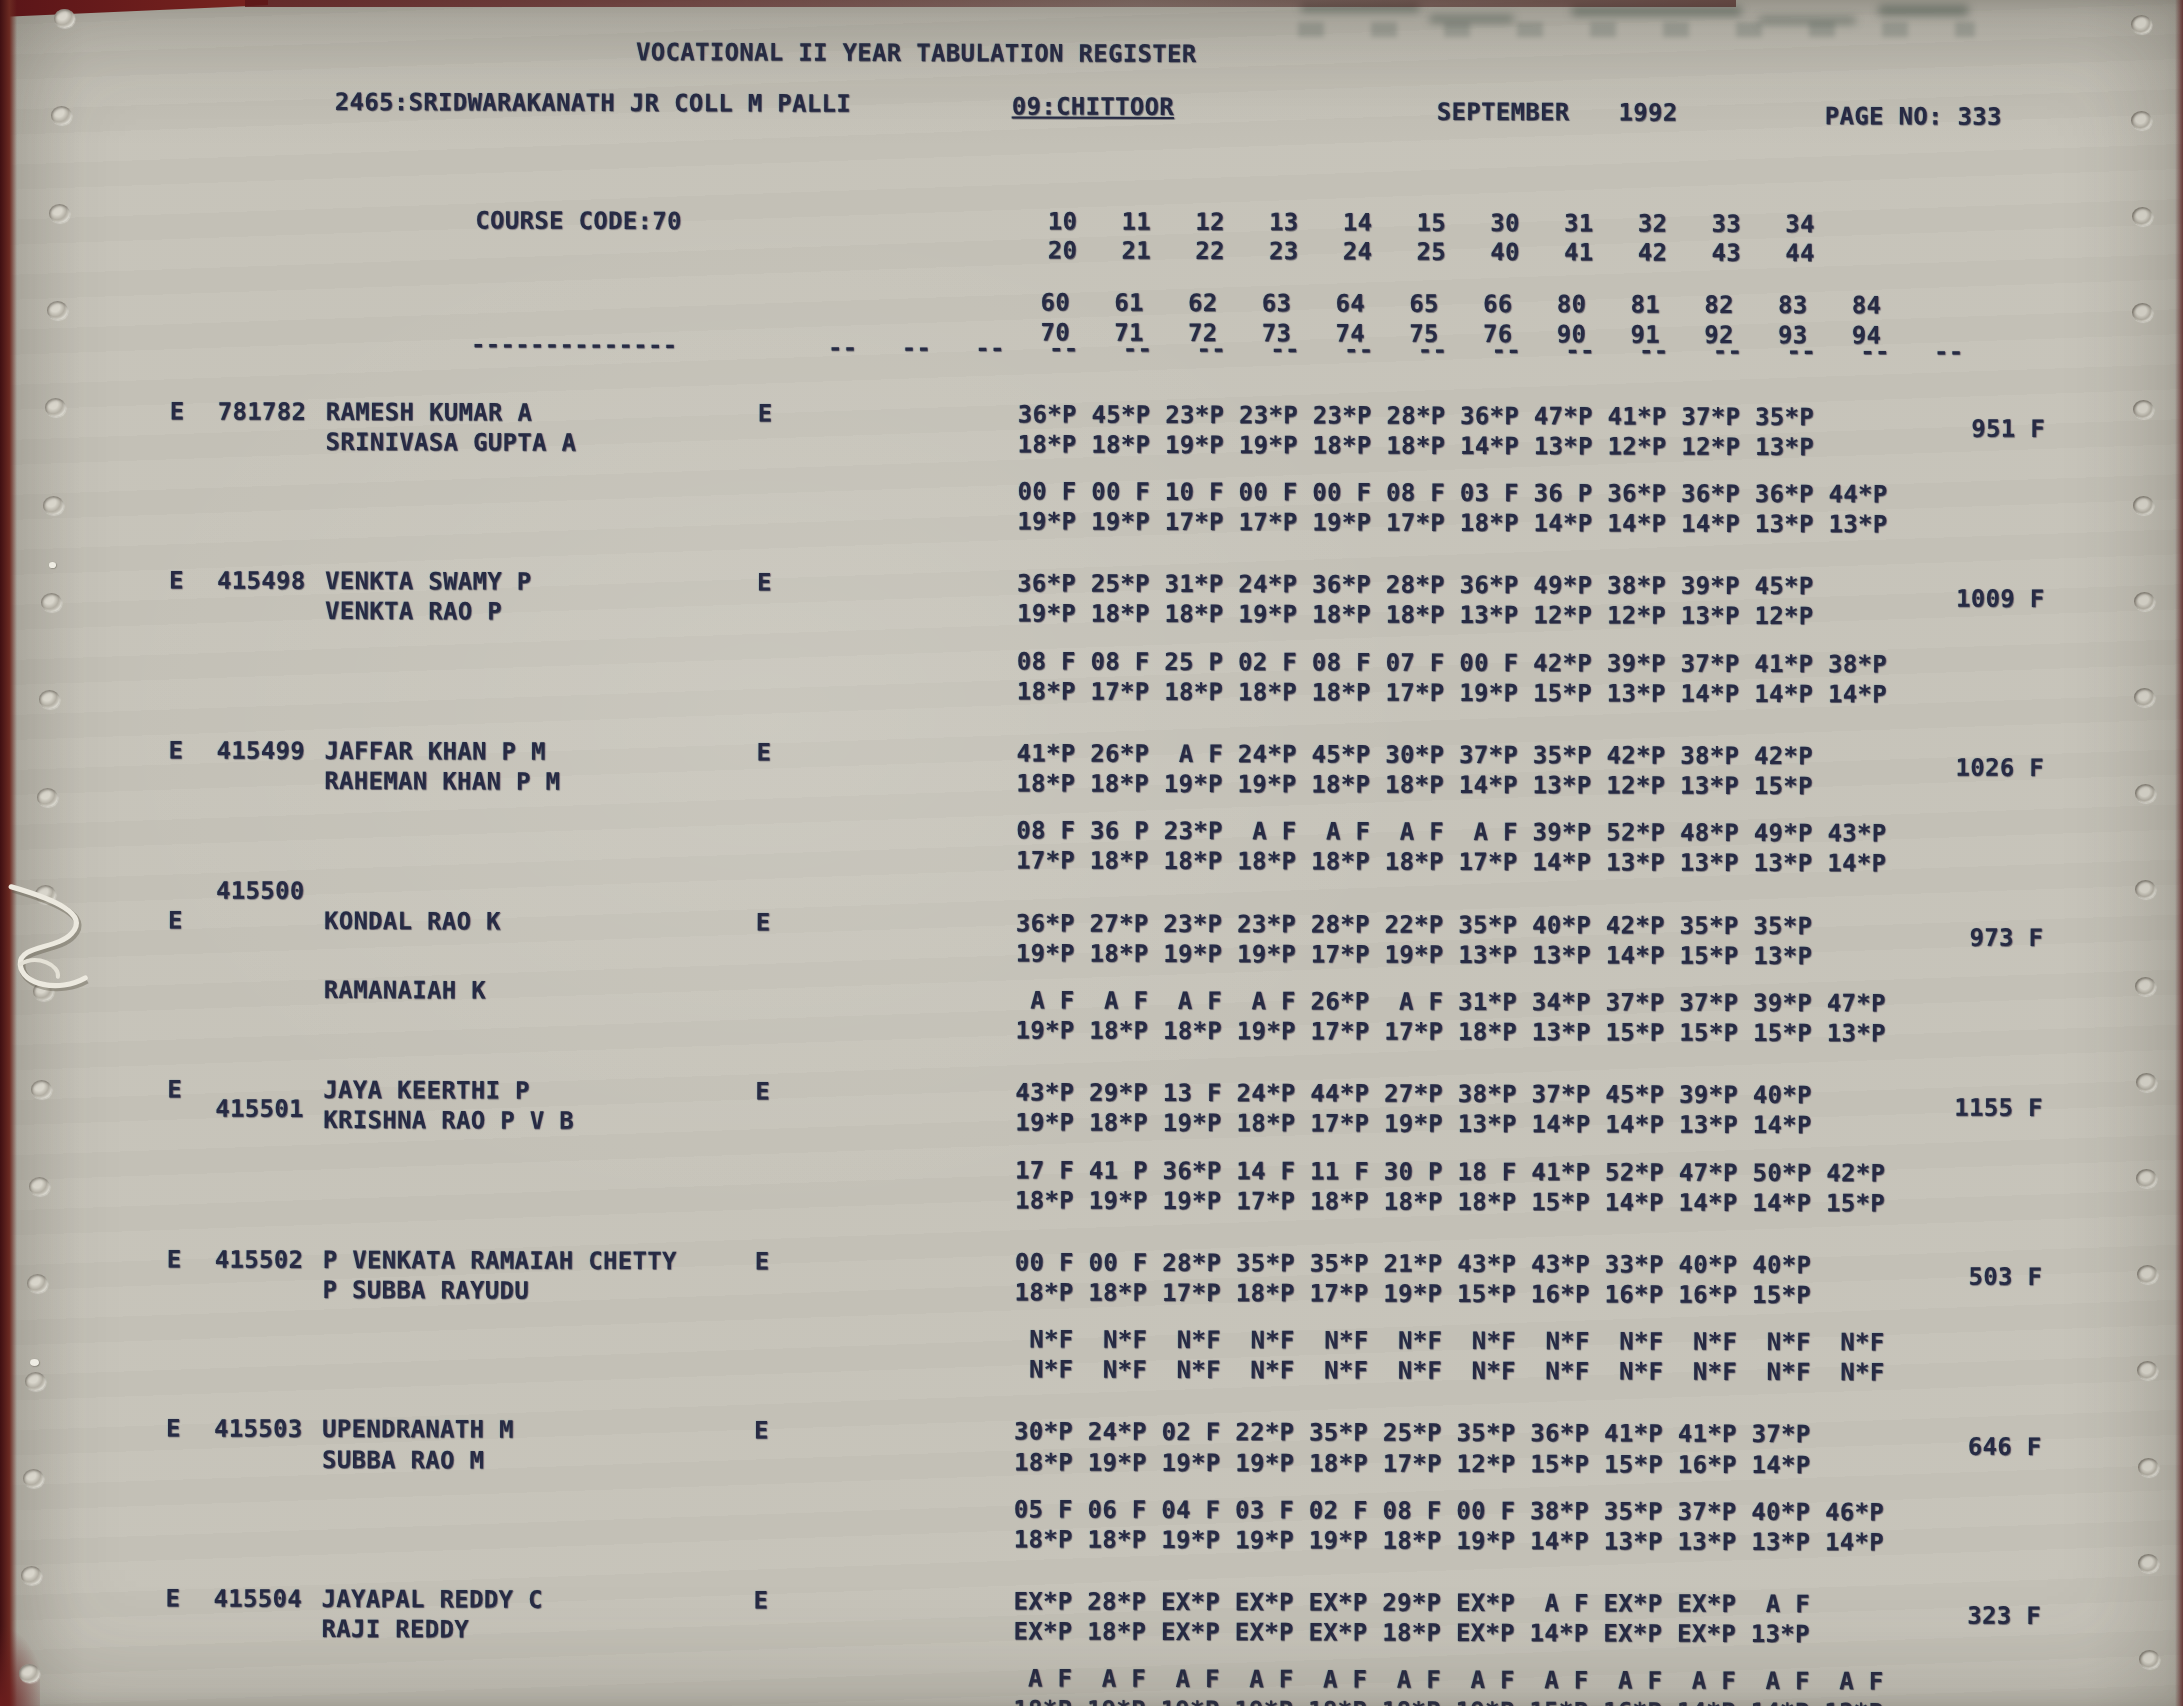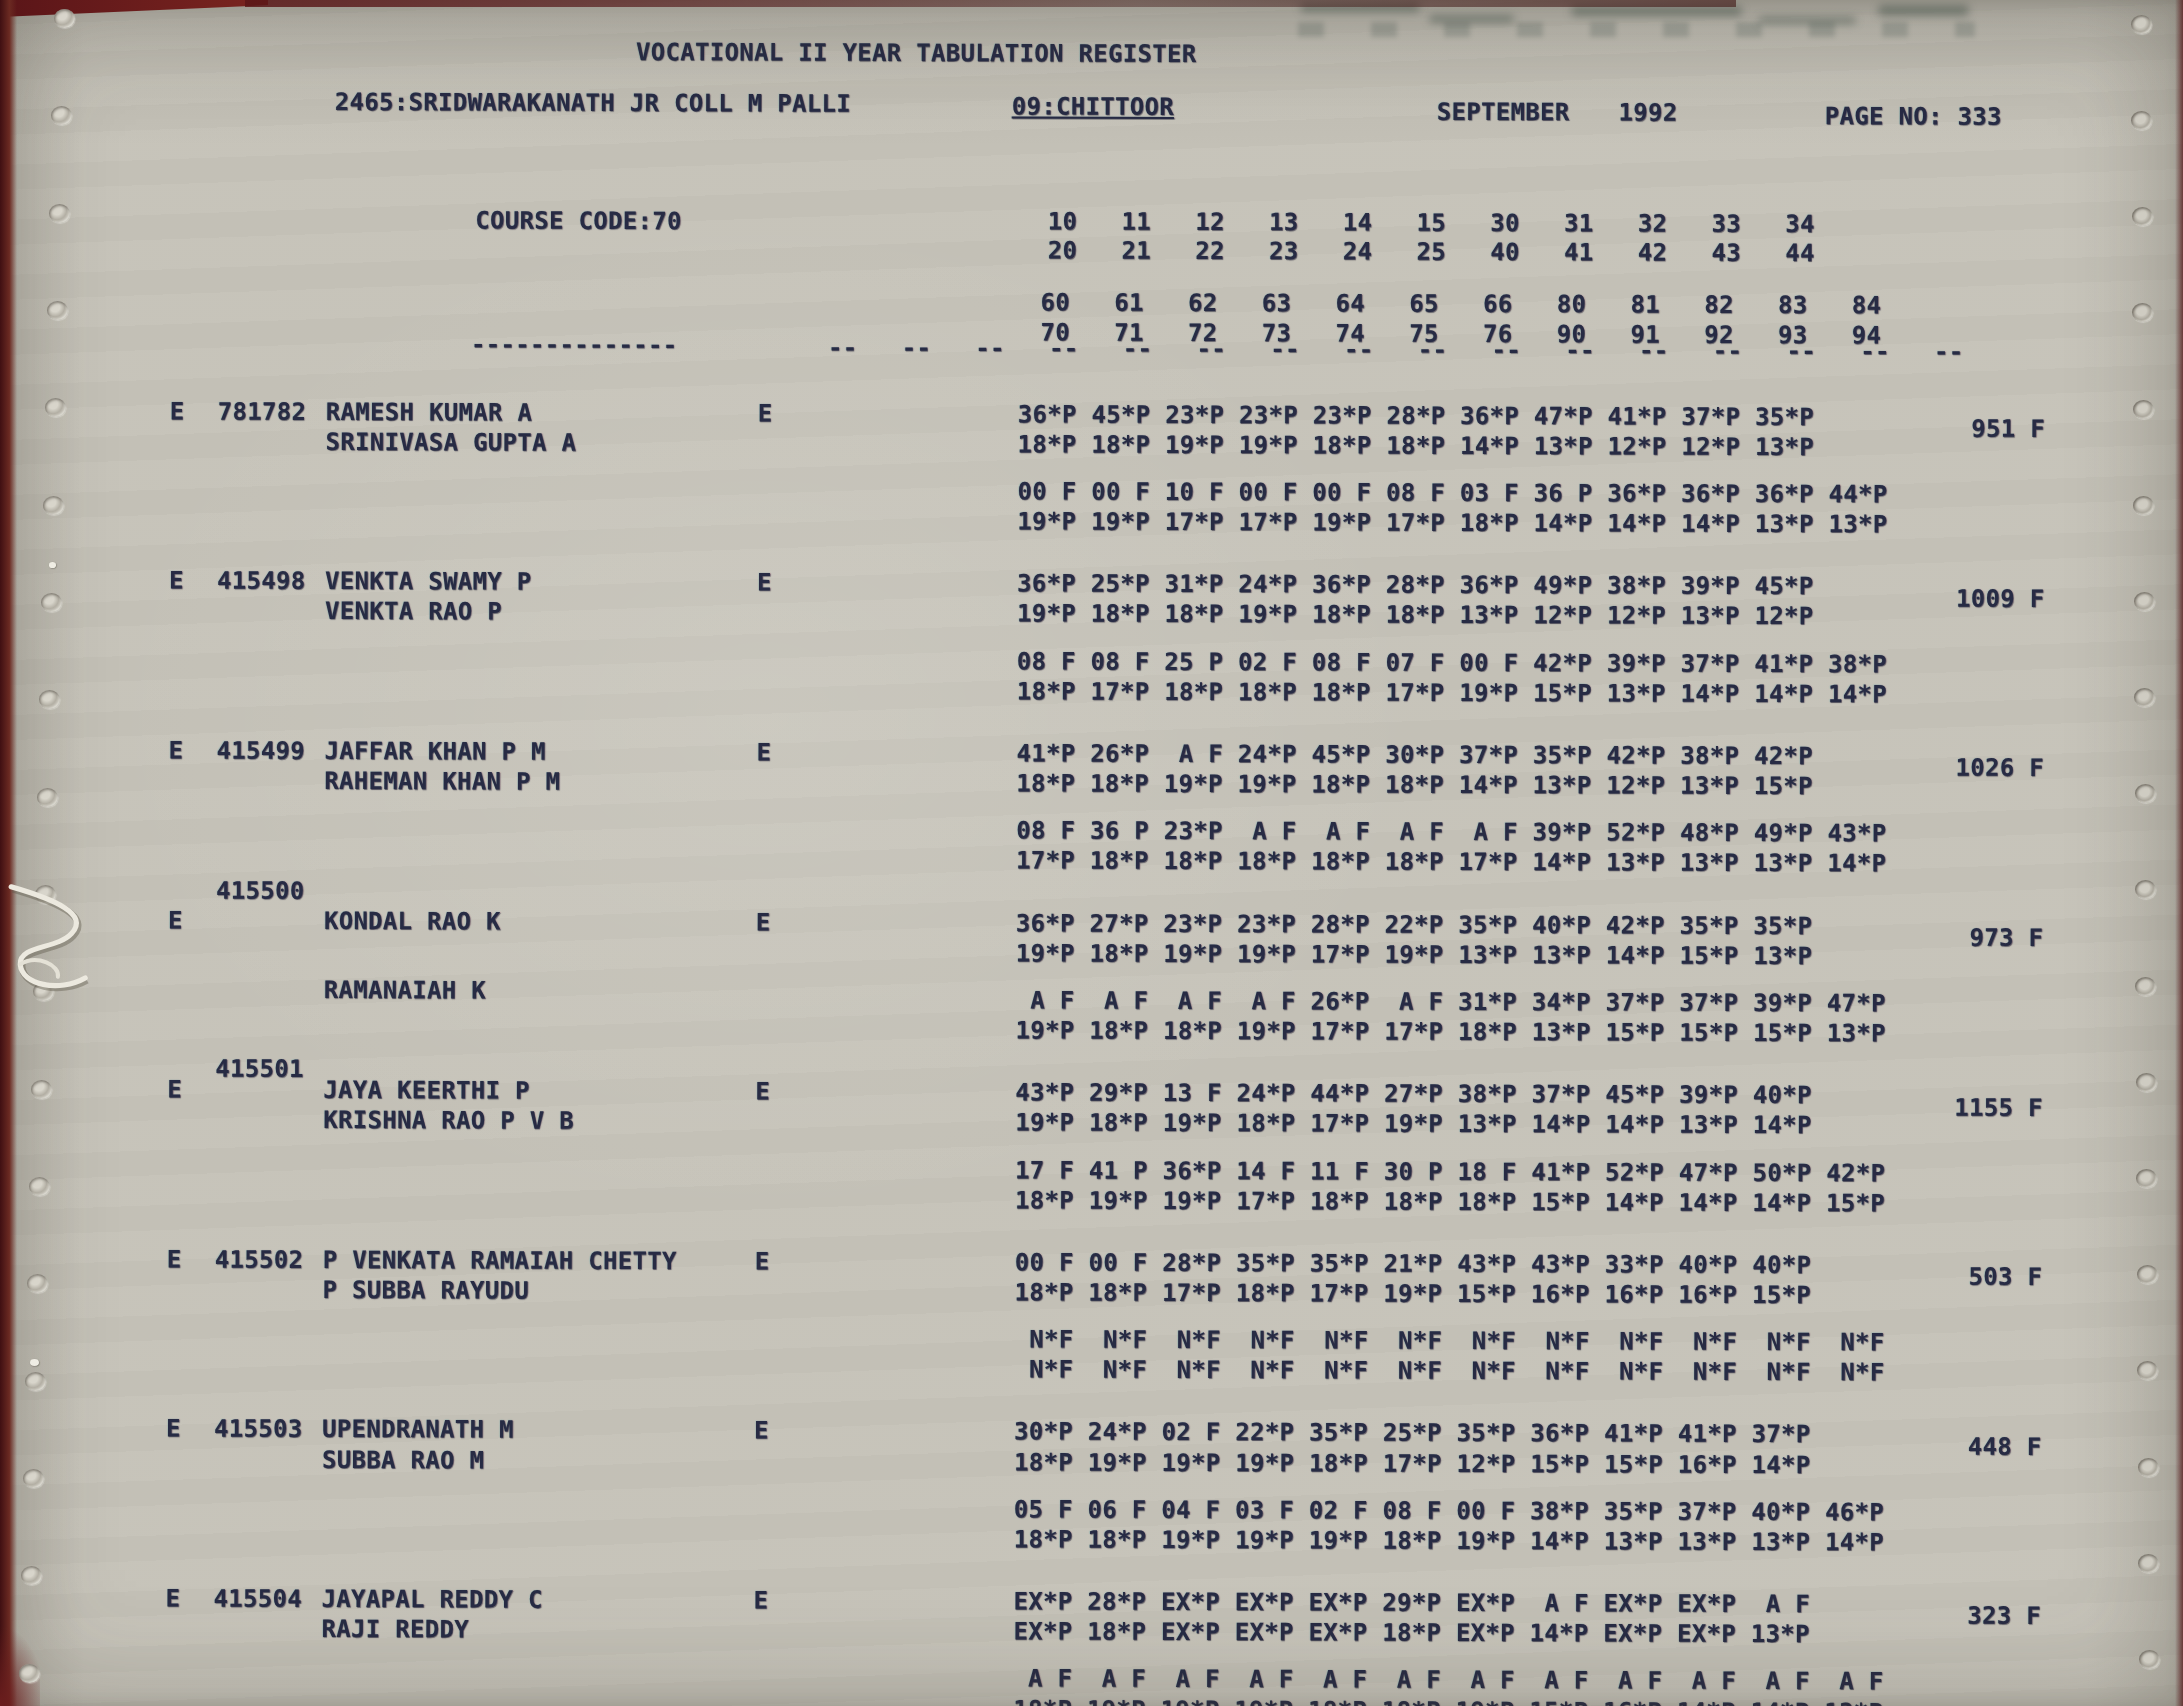--- a/index.html
+++ b/index.html
@@ -141,21 +141,21 @@
           <div class="line s-medium" style="top: 906px;">E</div>
           <div class="line s-name" style="top: 936px; margin-top: 39px;">RAMANAIAH K</div>
           <div class="line s-marks" style="top: 906px;">36*P 27*P 23*P 23*P 28*P 22*P 35*P 40*P 42*P 35*P 35*P </div>
           <div class="line s-marks" style="top: 936px;">19*P 18*P 19*P 19*P 17*P 19*P 13*P 13*P 14*P 15*P 13*P </div>
           <div class="line s-marks" style="top: 983px;"> A F  A F  A F  A F 26*P  A F 31*P 34*P 37*P 37*P 39*P 47*P </div>
           <div class="line s-marks" style="top: 1013px;">19*P 18*P 18*P 19*P 17*P 17*P 18*P 13*P 15*P 15*P 15*P 13*P </div>
           <div class="line s-total" style="top: 917px;"> 973 F</div>
         </div>
         <div>
           <div class="line s-flag" style="top: 1075px;">E</div>
-          <div class="line s-roll" style="top: 1054px;">415501</div>
+          <div class="line s-roll" style="top: 1094px;">415501</div>
           <div class="line s-name" style="top: 1075px;">JAYA KEERTHI P</div>
           <div class="line s-medium" style="top: 1075px;">E</div>
           <div class="line s-name" style="top: 1105px;">KRISHNA RAO P V B</div>
           <div class="line s-marks" style="top: 1075px;">43*P 29*P 13 F 24*P 44*P 27*P 38*P 37*P 45*P 39*P 40*P </div>
           <div class="line s-marks" style="top: 1105px;">19*P 18*P 19*P 18*P 17*P 19*P 13*P 14*P 14*P 13*P 14*P </div>
           <div class="line s-marks" style="top: 1153px;">17 F 41 P 36*P 14 F 11 F 30 P 18 F 41*P 52*P 47*P 50*P 42*P </div>
           <div class="line s-marks" style="top: 1183px;">18*P 19*P 19*P 17*P 18*P 18*P 18*P 15*P 14*P 14*P 14*P 15*P </div>
           <div class="line s-total" style="top: 1087px;">1155 F</div>
         </div>
         <div>
@@ -173,21 +173,21 @@
         <div>
           <div class="line s-flag" style="top: 1414px;">E</div>
           <div class="line s-roll" style="top: 1414px;">415503</div>
           <div class="line s-name" style="top: 1414px;">UPENDRANATH M</div>
           <div class="line s-medium" style="top: 1414px;">E</div>
           <div class="line s-name" style="top: 1445px;">SUBBA RAO M</div>
           <div class="line s-marks" style="top: 1414px;">30*P 24*P 02 F 22*P 35*P 25*P 35*P 36*P 41*P 41*P 37*P </div>
           <div class="line s-marks" style="top: 1445px;">18*P 19*P 19*P 19*P 18*P 17*P 12*P 15*P 15*P 16*P 14*P </div>
           <div class="line s-marks" style="top: 1492px;">05 F 06 F 04 F 03 F 02 F 08 F 00 F 38*P 35*P 37*P 40*P 46*P </div>
           <div class="line s-marks" style="top: 1522px;">18*P 18*P 19*P 19*P 19*P 18*P 19*P 14*P 13*P 13*P 13*P 14*P </div>
-          <div class="line s-total" style="top: 1426px;"> 448 F</div>
+          <div class="line s-total" style="top: 1426px;"> 646 F</div>
         </div>
         <div>
           <div class="line s-flag" style="top: 1584px;">E</div>
           <div class="line s-roll" style="top: 1584px;">415504</div>
           <div class="line s-name" style="top: 1584px;">JAYAPAL REDDY C</div>
           <div class="line s-medium" style="top: 1584px;">E</div>
           <div class="line s-name" style="top: 1614px;">RAJI REDDY</div>
           <div class="line s-marks" style="top: 1584px;">EX*P 28*P EX*P EX*P EX*P 29*P EX*P  A F EX*P EX*P  A F </div>
           <div class="line s-marks" style="top: 1614px;">EX*P 18*P EX*P EX*P EX*P 18*P EX*P 14*P EX*P EX*P 13*P </div>
           <div class="line s-marks" style="top: 1661px;"> A F  A F  A F  A F  A F  A F  A F  A F  A F  A F  A F  A F </div>

